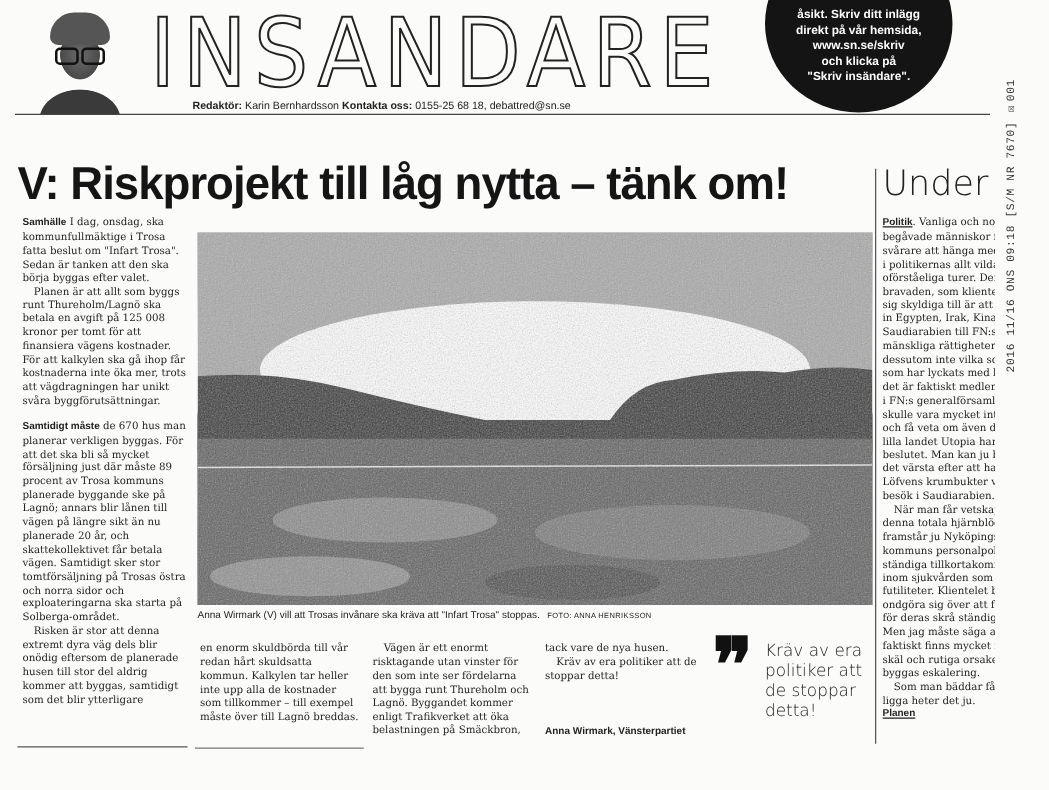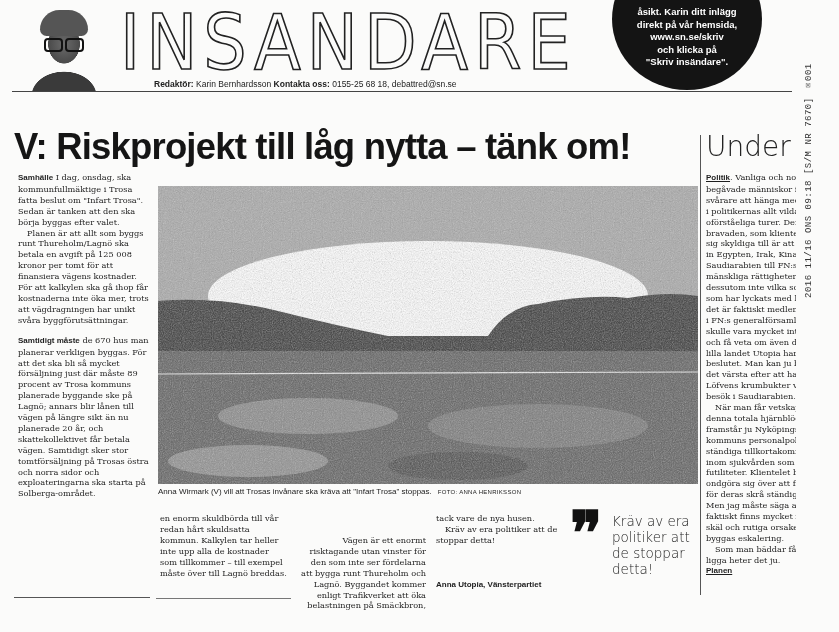--- a/index.html
+++ b/index.html
@@ -69,21 +69,21 @@
     .col {
       font-family: "DejaVu Serif", serif; font-size: 8.2px; line-height: 10.9px; color: #1e1e1e;
     }
     .col p { margin: 0; }
     .col p.indent { text-indent: 9px; }
     .col .lead { font-family: "Liberation Sans", sans-serif; font-weight: bold; font-size: 8px; }
     .col .gap { height: 9px; }
 
     .col-left { left: 18px; top: 158px; width: 132px; margin-top: 14px; }
     .col-b1 { left: 160px; top: 513px; width: 128px; }
-    .col-b2 { left: 298px; top: 535px; width: 128px; text-align: right; }
+    .col-b2 { left: 298px; top: 513px; width: 128px; }
     .col-b3 { left: 436px; top: 513px; width: 128px; }
 
     .byline { left: 436px; top: 580px; font-family: "Liberation Sans", sans-serif; font-weight: bold; font-size: 8px; color:#222; }
 
     .pullquote-mark {
       left: 570px; top: 503px; font-family: "DejaVu Serif", serif; font-weight: bold; font-size: 60px; line-height: 60px; color: #111;
     }
     .pullquote {
       left: 612px; top: 513px; width: 90px; font-family: "DejaVu Sans", sans-serif; font-weight: 200; font-size: 13.5px; line-height: 16px; color: #222;
     }
@@ -122,39 +122,40 @@
 
 <div class="abs editor-line">
   <b>Redaktör:</b>
   <span>Karin Bernhardsson</span>
   <b>Kontakta oss:</b>
   <span>0155-25 68 18, debattred@sn.se</span>
 </div>
 <div class="abs rule-top"></div>
 
 <div class="abs promo">
-  <div>åsikt. Karin ditt inlägg</div>
+  <div>åsikt. Skriv ditt inlägg</div>
   <div>direkt på vår hemsida,</div>
   <div>www.sn.se/skriv</div>
   <div>och klicka på</div>
   <div>"Skriv insändare".</div>
 </div>
 
 <div class="abs stamp">2016 11/16 ONS 09:18   [S/M NR 7670]   ☒001</div>
 
 <div class="abs headline">V: Riskprojekt till låg nytta – tänk om!</div>
 
 <div class="abs side-divider"></div>
 <div class="abs side-headline">Underlig</div>
 
 <div class="abs col col-left">
   <p><span class="lead">Samhälle</span><span> I dag, onsdag, ska kommunfullmäktige i Trosa fatta beslut om "Infart Trosa". Sedan är tanken att den ska börja byggas efter valet.</span></p>
   <p class="indent">Planen är att allt som byggs runt Thureholm/Lagnö ska betala en avgift på 125 008 kronor per tomt för att finansiera vägens kostnader. För att kalkylen ska gå ihop får kostnaderna inte öka mer, trots att vägdragningen har unikt svåra byggförutsättningar.</p>
   <div class="gap"></div>
   <p><span class="lead">Samtidigt måste</span><span> de 670 hus man planerar verkligen byggas. För att det ska bli så mycket försäljning just där måste 89 procent av Trosa kommuns planerade byggande ske på Lagnö; annars blir lånen till vägen på längre sikt än nu planerade 20 år, och skattekollektivet får betala vägen. Samtidigt sker stor tomtförsäljning på Trosas östra och norra sidor och exploateringarna ska starta på Solberga-området.</span></p>
+  <p class="indent">Risken är stor att denna extremt dyra väg dels blir onödig eftersom de planerade husen till stor del aldrig kommer att byggas, samtidigt som det blir ytterligare</p>
 </div>
 <div class="abs rule-bottom-left"></div>
 
 <div class="abs photo">
   <svg width="540" height="298" viewBox="0 0 540 298">
     <defs>
       <filter id="grain">
           <feTurbulence type="fractalNoise" baseFrequency="0.9" numOctaves="2" seed="3"></feTurbulence>
           <feColorMatrix type="saturate" values="0"></feColorMatrix>
           <feComponentTransfer>
@@ -182,21 +183,21 @@
   <p>en enorm skuldbörda till vår redan hårt skuldsatta kommun. Kalkylen tar heller inte upp alla de kostnader som tillkommer – till exempel måste över till Lagnö breddas.</p>
 </div>
 <div class="abs rule-bottom-mid"></div>
 <div class="abs col col-b2">
   <p class="indent">Vägen är ett enormt risktagande utan vinster för den som inte ser fördelarna att bygga runt Thureholm och Lagnö. Byggandet kommer enligt Trafikverket att öka belastningen på Smäckbron,</p>
 </div>
 <div class="abs col col-b3">
   <p>tack vare de nya husen.</p>
   <p class="indent">Kräv av era politiker att de stoppar detta!</p>
 </div>
-<div class="abs byline">Anna Utopia, Vänsterpartiet</div>
+<div class="abs byline">Anna Wirmark, Vänsterpartiet</div>
 
 <div class="abs pullquote-mark">❞</div>
 <div class="abs pullquote">Kräv av era politiker att de stoppar detta!</div>
 
 <div class="abs col col-right">
   <div><span class="src">Politik</span><span>. Vanliga och norm</span></div>
   <div>begåvade människor får</div>
   <div>svårare att hänga med</div>
   <div>i politikernas allt vildare</div>
   <div>oförståeliga turer. Den s</div>

